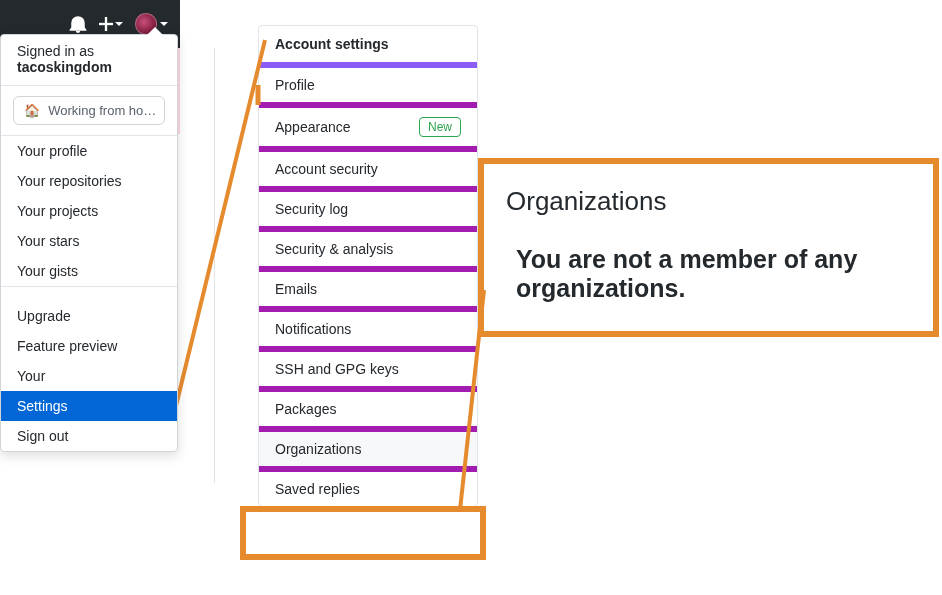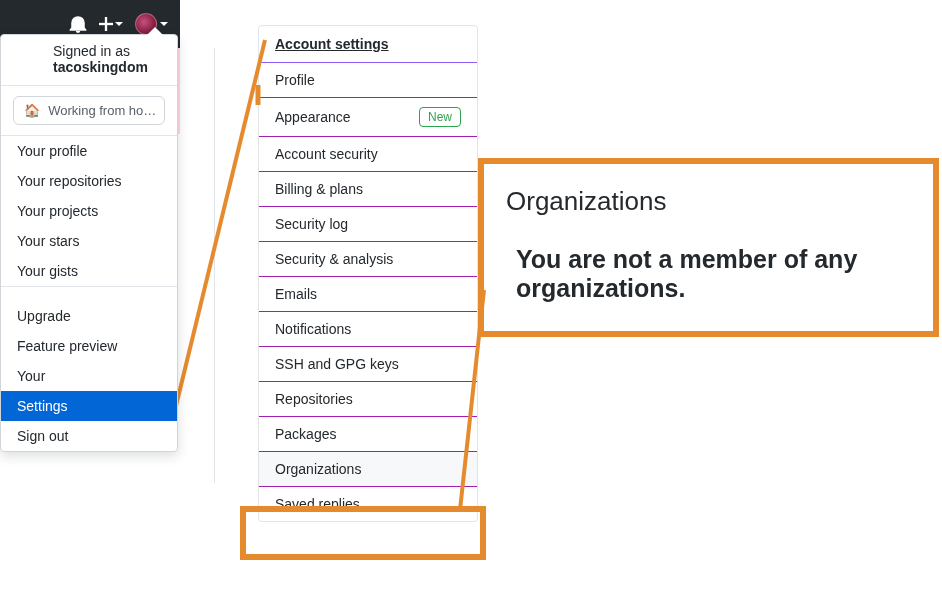--- a/index.html
+++ b/index.html
@@ -37,35 +37,35 @@
     
     .dropdown {
       position:absolute; left:0; top:34px; width:178px; background:#fff;
       border:1px solid #d1d5da; border-radius:4px; box-shadow:0 4px 12px rgba(27,31,35,.15);
       z-index:10;
     }
     .dropdown::before {
       content:""; position:absolute; top:-8px; right:14px; width:0; height:0;
       border-left:8px solid transparent; border-right:8px solid transparent; border-bottom:8px solid #fff;
     }
-    .dd-header { padding:8px 16px 10px; font-size:14px;margin-left:36px; }
+    .dd-header { padding:8px 16px 10px; font-size:14px; }
     .dd-signed { color:#24292e; }
     .dd-user { font-weight:600; }
     .dd-divider { height:1px; background:#e1e4e8; }
     .dd-status-wrap { padding:10px 12px; }
     .dd-status { border:1px solid #d1d5da; border-radius:6px; padding:6px 10px; display:flex; align-items:center; gap:8px; font-size:13px; color:#586069; overflow:hidden; white-space:nowrap; text-overflow:ellipsis; }
     .dd-item { padding:7px 16px; color:#24292e; cursor:pointer; }
     .dd-item.selected { background:#0969da; background:#0366d6; color:#fff; }
     .dd-sep { height:14px; }
     
     .sidebar {
       position:absolute; left:258px; top:25px; width:220px; border:1px solid #e1e4e8; border-radius:4px;
     }
-    .sb-header { padding:10px 16px; font-weight:600; border-bottom:1px solid #8b5cf6;text-decoration:underline; }
-    .sb-item { padding:9px 16px; border-bottom:1px solid #a21caf; cursor:pointer; display:flex; align-items:center; justify-content:space-between; }
+    .sb-header { padding:10px 16px; font-weight:600; border-bottom:6px solid #8b5cf6; }
+    .sb-item { padding:9px 16px; border-bottom:6px solid #a21caf; cursor:pointer; display:flex; align-items:center; justify-content:space-between; }
     .sb-item:last-child { border-bottom:none; }
     .sb-item.active { background:#f6f8fa; }
     .badge-new { border:1px solid #2da44e; color:#2da44e; font-size:12px; padding:0 8px; border-radius:4px; line-height:18px; }
     
     .main-panel {
       position:absolute; left:478px; top:158px; width:461px; padding:22px 22px 28px;
       border:6px solid #e68a2e;
     }
     .main-title { font-size:26px; font-weight:400; margin-bottom:28px; }
     .main-msg { font-size:25px; font-weight:700; padding-left:10px; }
@@ -138,39 +138,33 @@
         <span>Profile</span>
       </div>
       <div class="sb-item">
         <span>Appearance</span>
         <span class="badge-new">New</span>
       </div>
       <div class="sb-item">
         <span>Account security</span>
       </div>
       <div class="sb-item">
-        <span>Billing &amp; plans</span>
-      </div>
-      <div class="sb-item">
         <span>Security log</span>
       </div>
       <div class="sb-item">
         <span>Security &amp; analysis</span>
       </div>
       <div class="sb-item">
         <span>Emails</span>
       </div>
       <div class="sb-item">
         <span>Notifications</span>
       </div>
       <div class="sb-item">
         <span>SSH and GPG keys</span>
-      </div>
-      <div class="sb-item">
-        <span>Repositories</span>
       </div>
       <div class="sb-item">
         <span>Packages</span>
       </div>
       <div class="sb-item active">
         <span>Organizations</span>
       </div>
       <div class="sb-item">
         <span>Saved replies</span>
       </div>

